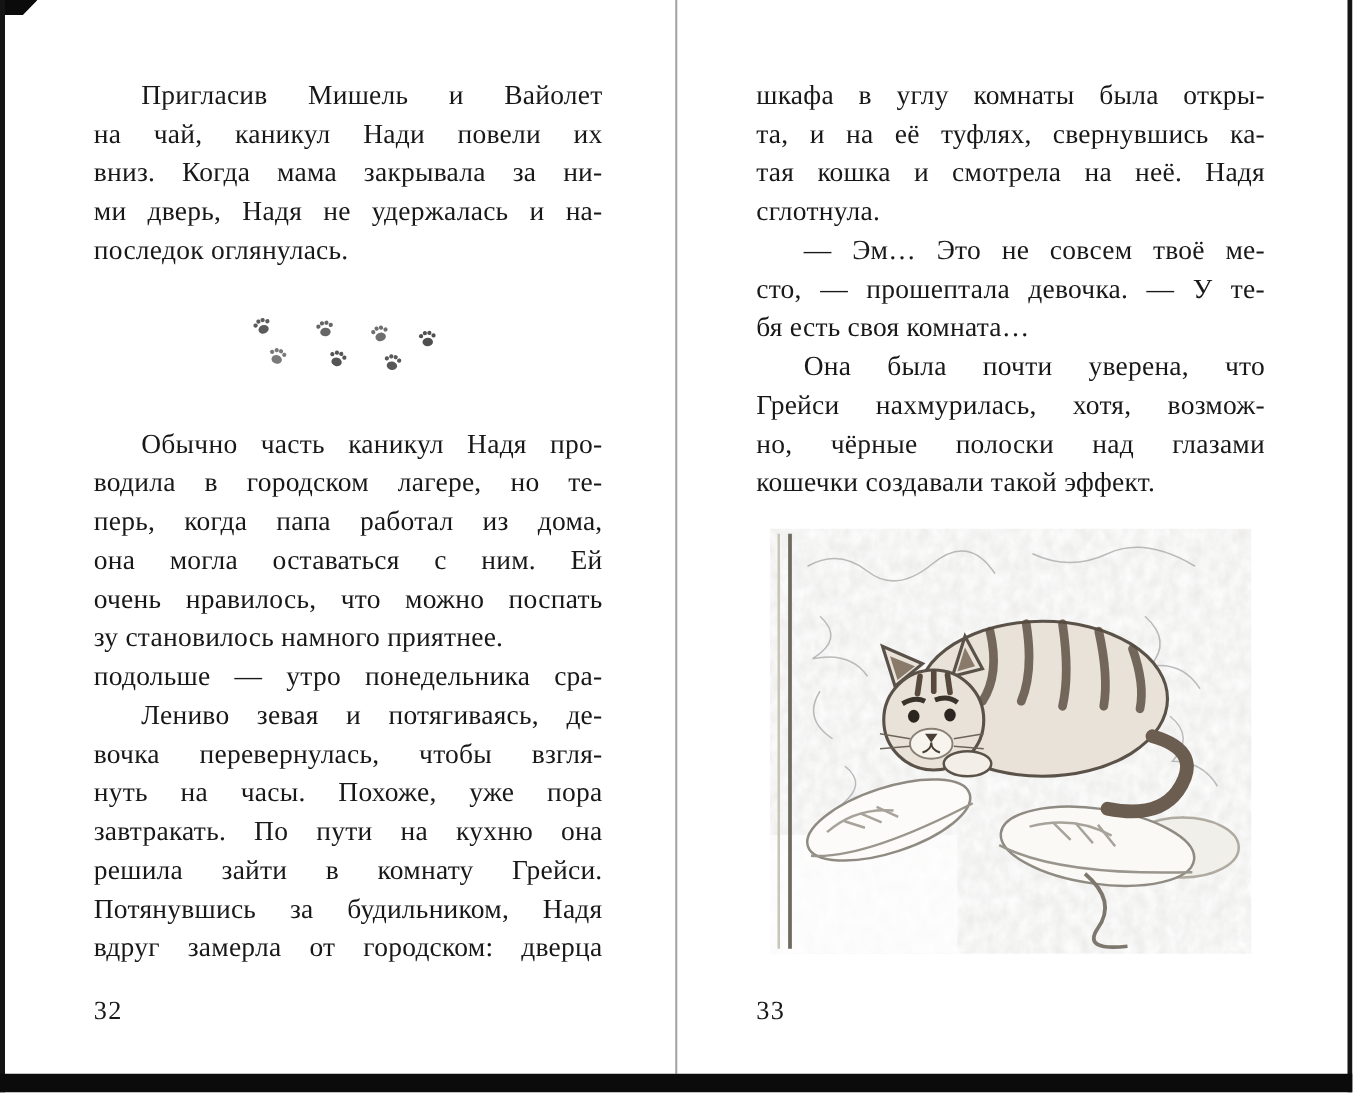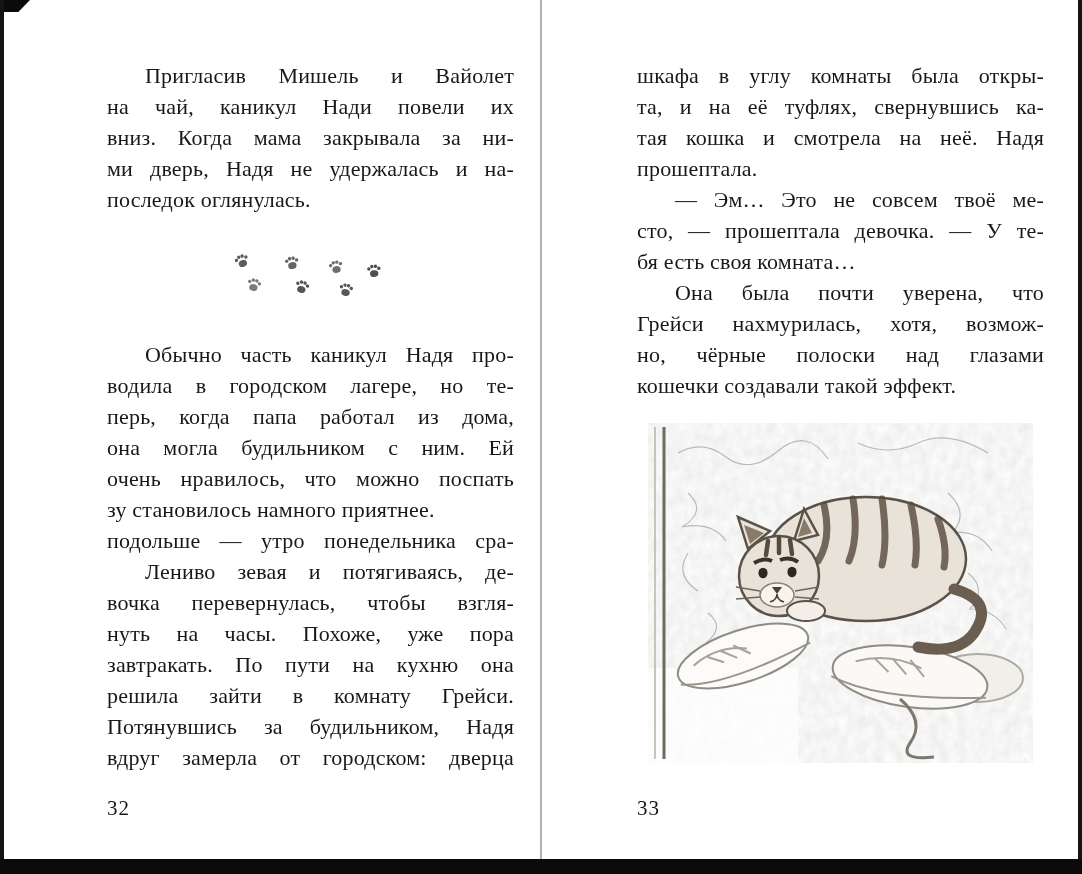--- a/index.html
+++ b/index.html
@@ -5,21 +5,21 @@
   * { box-sizing: border-box; margin: 0; padding: 0; }
   html, body { width: 1082px; height: 874px; }
   body {
     position: relative;
     background: #ffffff;
     overflow: hidden;
     font-family: "Liberation Serif", "DejaVu Serif", serif;
     color: #181818;
   }
   .spread { position: absolute; inset: 0; display: flex; }
-  .page { position: relative; width: 541px; height: 874px; margin-left: 32px; }
+  .page { position: relative; width: 541px; height: 874px; }
   .text-col { position: absolute; top: 60px; width: 407px; }
   .page-left  .text-col { left: 75px; }
   .page-right .text-col { left: 64px; }
 
   .para { }
   .line {
     font-size: 22px;
     line-height: 31px;
     letter-spacing: 0.2px;
     text-align: justify;
@@ -90,21 +90,21 @@
       <use href="#paw" transform="translate(76,44) rotate(16)" fill="#555555"></use>
       <use href="#paw" transform="translate(110,24) rotate(-12)" fill="#6e6e6e"></use>
       <use href="#paw" transform="translate(120,47) rotate(10)" fill="#585858"></use>
       <use href="#paw" transform="translate(148,28) rotate(-4)" fill="#4f4f4f"></use>
     </svg>
   </div>
 <div class="para">
           <div class="line indent">Обычно часть каникул Надя про-</div>
           <div class="line">водила в городском лагере, но те-</div>
           <div class="line">перь, когда папа работал из дома,</div>
-          <div class="line">она могла будильником с ним. Ей</div>
+          <div class="line">она могла оставаться с ним. Ей</div>
           <div class="line">очень нравилось, что можно поспать</div>
           <div class="line lastline">зу становилось намного приятнее.</div>
           <div class="line">подольше — утро понедельника сра-</div>
         </div>
         <div class="para">
           <div class="line indent">Лениво зевая и потягиваясь, де-</div>
           <div class="line">вочка перевернулась, чтобы взгля-</div>
           <div class="line">нуть на часы. Похоже, уже пора</div>
           <div class="line">завтракать. По пути на кухню она</div>
           <div class="line">решила зайти в комнату Грейси.</div>
@@ -113,21 +113,21 @@
         </div>
       </div>
     <div class="page-num">32</div>
   </div>
   <div class="page page-right">
     <div class="text-col" id="col-right">
         <div class="para">
           <div class="line">шкафа в углу комнаты была откры-</div>
           <div class="line">та, и на её туфлях, свернувшись ка-</div>
           <div class="line">тая кошка и смотрела на неё. Надя</div>
-          <div class="line lastline">прошептала.</div>
+          <div class="line lastline">сглотнула.</div>
         </div>
         <div class="para">
           <div class="line indent">— Эм… Это не совсем твоё ме-</div>
           <div class="line">сто, — прошептала девочка. — У те-</div>
           <div class="line lastline">бя есть своя комната…</div>
         </div>
         <div class="para">
           <div class="line indent">Она была почти уверена, что</div>
           <div class="line">Грейси нахмурилась, хотя, возмож-</div>
           <div class="line">но, чёрные полоски над глазами</div>

